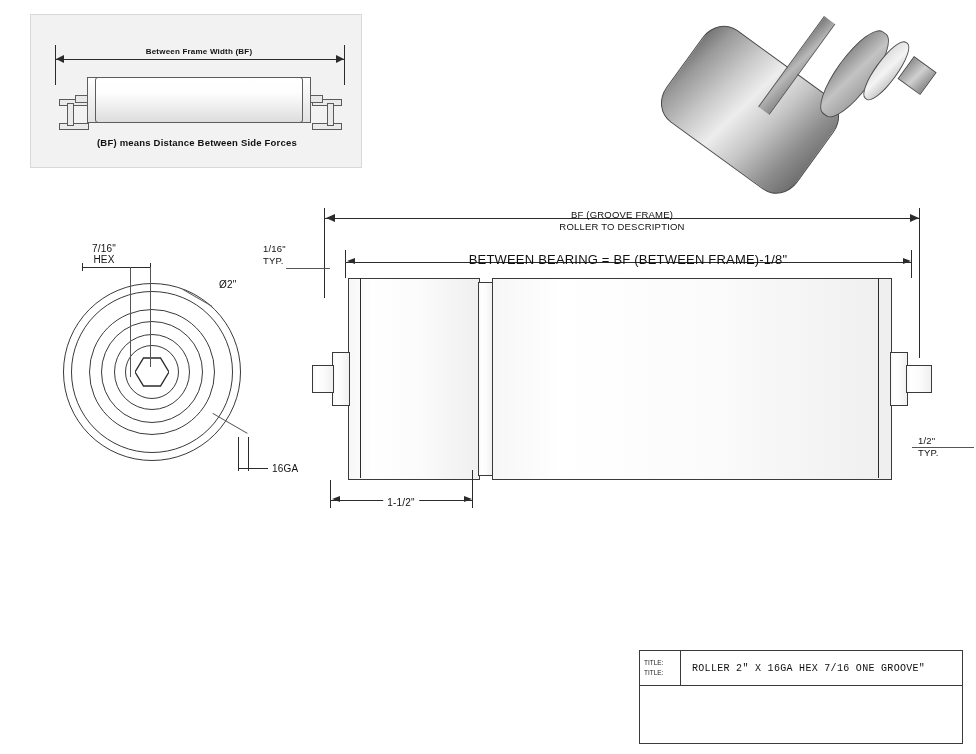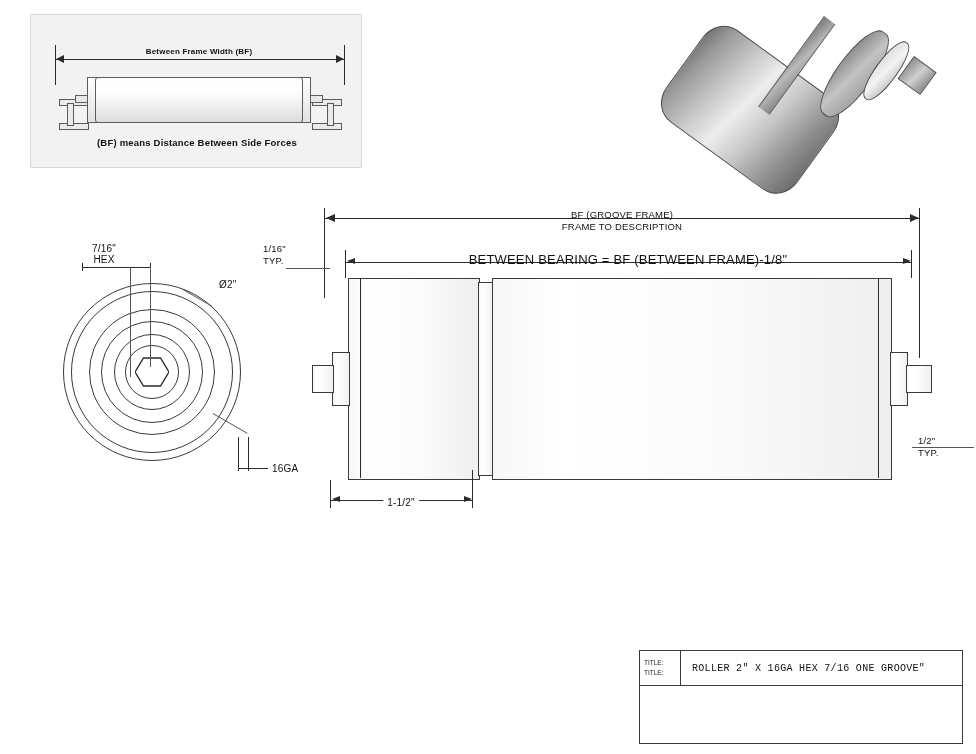--- a/index.html
+++ b/index.html
@@ -267,21 +267,21 @@
     <div class="sv-tube" style="left:-18px; top:95px; width:20px; height:26px;"></div>
     <div class="sv-tube" style="left:576px; top:95px; width:24px; height:26px;"></div>
   </div>
 
   <div class="line hline" style="left:324px; top:218px; width:596px;"></div>
   <div class="line vline" style="left:324px; top:208px; height:90px;"></div>
   <div class="line vline" style="left:919px; top:208px; height:150px;"></div>
   <div class="arrowhead" style="left:326px; top:214px; border-top:4px solid transparent; border-bottom:4px solid transparent; border-right:9px solid #2b2b2b;"></div>
   <div class="arrowhead" style="left:910px; top:214px; border-top:4px solid transparent; border-bottom:4px solid transparent; border-left:9px solid #2b2b2b;"></div>
   <span class="txt c" style="left:622px; top:209px; font-size:9.5px;">BF (GROOVE FRAME)</span>
-  <span class="txt c" style="left:622px; top:221px; font-size:9.5px;">FRAME TO DESCRIPTION</span>
+  <span class="txt c" style="left:622px; top:221px; font-size:9.5px;">ROLLER TO DESCRIPTION</span>
 
   <div class="line hline" style="left:345px; top:262px; width:567px;"></div>
   <div class="line vline" style="left:345px; top:250px; height:28px;"></div>
   <div class="line vline" style="left:911px; top:250px; height:28px;"></div>
   <div class="arrowhead" style="left:347px; top:258px; border-top:3.5px solid transparent; border-bottom:3.5px solid transparent; border-right:8px solid #2b2b2b;"></div>
   <div class="arrowhead" style="left:903px; top:258px; border-top:3.5px solid transparent; border-bottom:3.5px solid transparent; border-left:8px solid #2b2b2b;"></div>
   <span class="txt c" style="left:628px; top:252px; font-size:13px;">BETWEEN BEARING = BF (BETWEEN FRAME)-1/8"</span>
 
   <div class="line thin" style="left:286px; top:268px; width:44px; height:1px;"></div>
   <span class="txt" style="left:263px; top:243px; font-size:9.5px;">1/16"</span>

